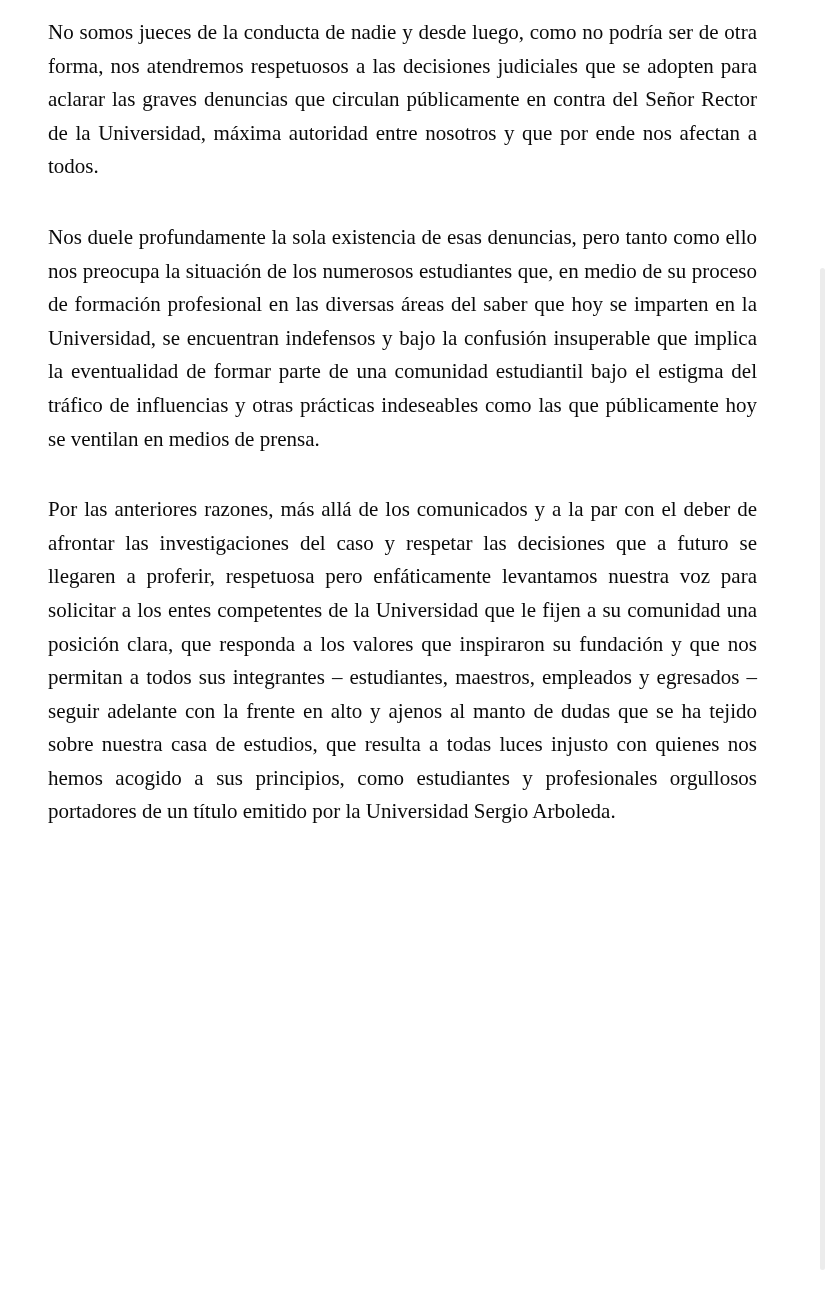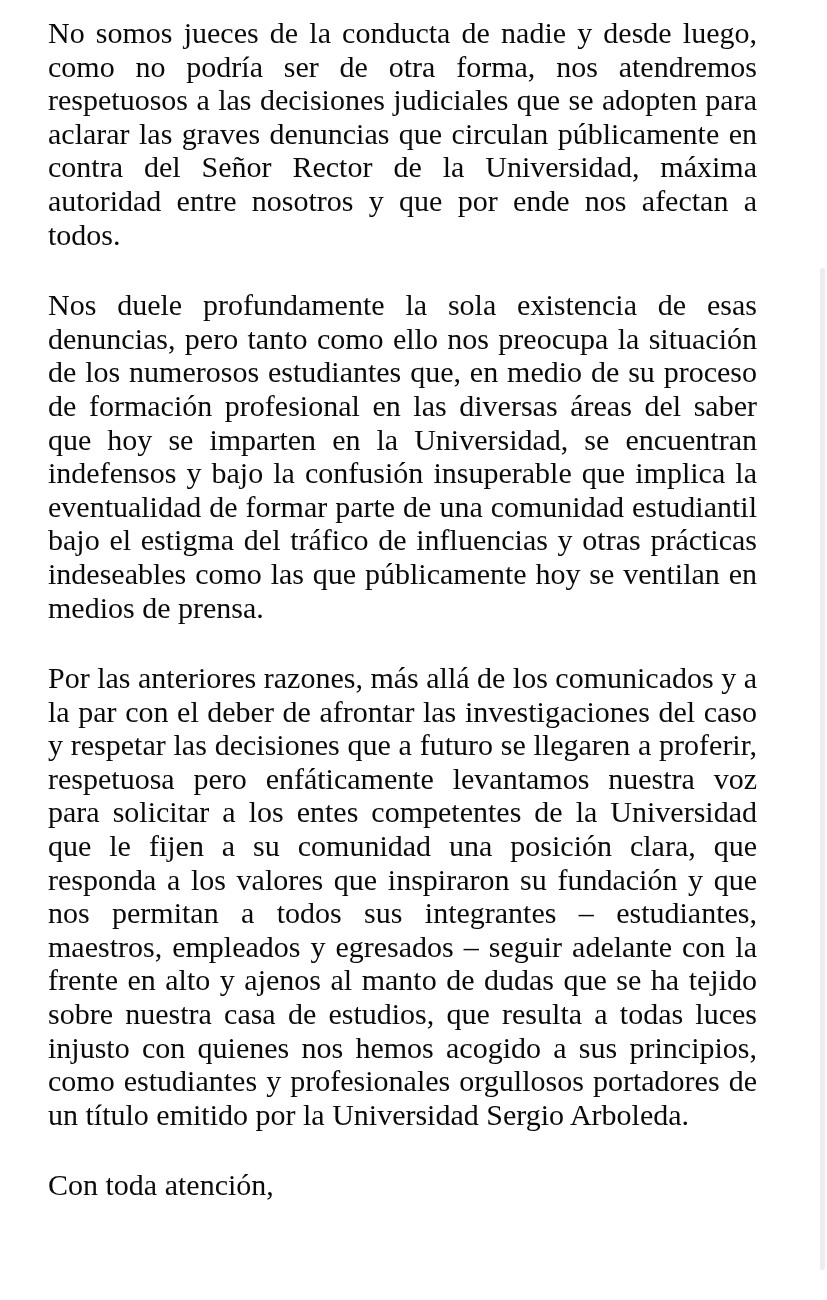--- a/index.html
+++ b/index.html
@@ -11,21 +11,21 @@
     position: relative;
   }
   .page {
     position: absolute;
     top: 0;
     left: 0;
     width: 827px;
     height: 1300px;
     padding: 16px 70px 0 48px;
     font-family: "Liberation Serif", "DejaVu Serif", serif;
-    font-size: 30px;
+    font-size: 21px;
     line-height: 33.6px;
     color: #0a0a0a;
   }
   .page p.body-par {
     text-align: justify;
     margin-bottom: 37px;
   }
   .page p.closing {
     text-align: left;
     margin-bottom: 0;
@@ -40,16 +40,15 @@
     border-radius: 3px;
   }
 </style>
 </head>
 <body>
 
 <div class="page">
   <p class="body-par">No somos jueces de la conducta de nadie y desde luego, como no podría ser de otra forma, nos atendremos respetuosos a las decisiones judiciales que se adopten para aclarar las graves denuncias que circulan públicamente en contra del Señor Rector de la Universidad, máxima autoridad entre nosotros y que por ende nos afectan a todos.</p>
   <p class="body-par">Nos duele profundamente la sola existencia de esas denuncias, pero tanto como ello nos preocupa la situación de los numerosos estudiantes que, en medio de su proceso de formación profesional en las diversas áreas del saber que hoy se imparten en la Universidad, se encuentran indefensos y bajo la confusión insuperable que implica la eventualidad de formar parte de una comunidad estudiantil bajo el estigma del tráfico de influencias y otras prácticas indeseables como las que públicamente hoy se ventilan en medios de prensa.</p>
   <p class="body-par">Por las anteriores razones, más allá de los comunicados y a la par con el deber de afrontar las investigaciones del caso y respetar las decisiones que a futuro se llegaren a proferir, respetuosa pero enfáticamente levantamos nuestra voz para solicitar a los entes competentes de la Universidad que le fijen a su comunidad una posición clara, que responda a los valores que inspiraron su fundación y que nos permitan a todos sus integrantes – estudiantes, maestros, empleados y egresados – seguir adelante con la frente en alto y ajenos al manto de dudas que se ha tejido sobre nuestra casa de estudios, que resulta a todas luces injusto con quienes nos hemos acogido a sus principios, como estudiantes y profesionales orgullosos portadores de un título emitido por la Universidad Sergio Arboleda.</p>
-  <p class="closing">Con toda atención,</p>
 </div>
 
 <div class="scrollbar-thumb"></div>
 
 </body></html>

